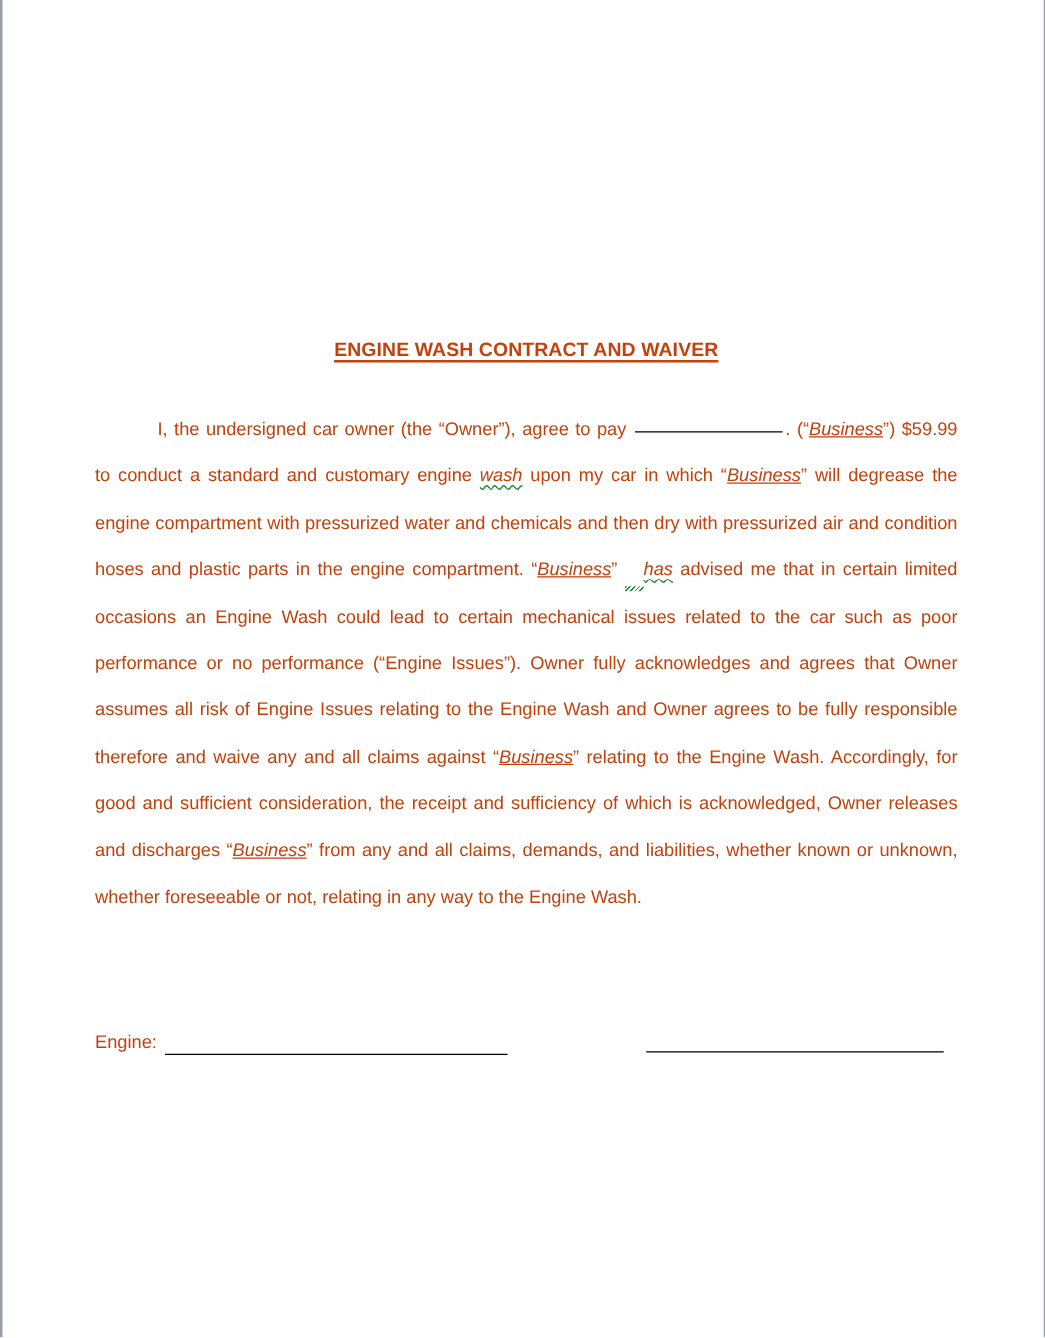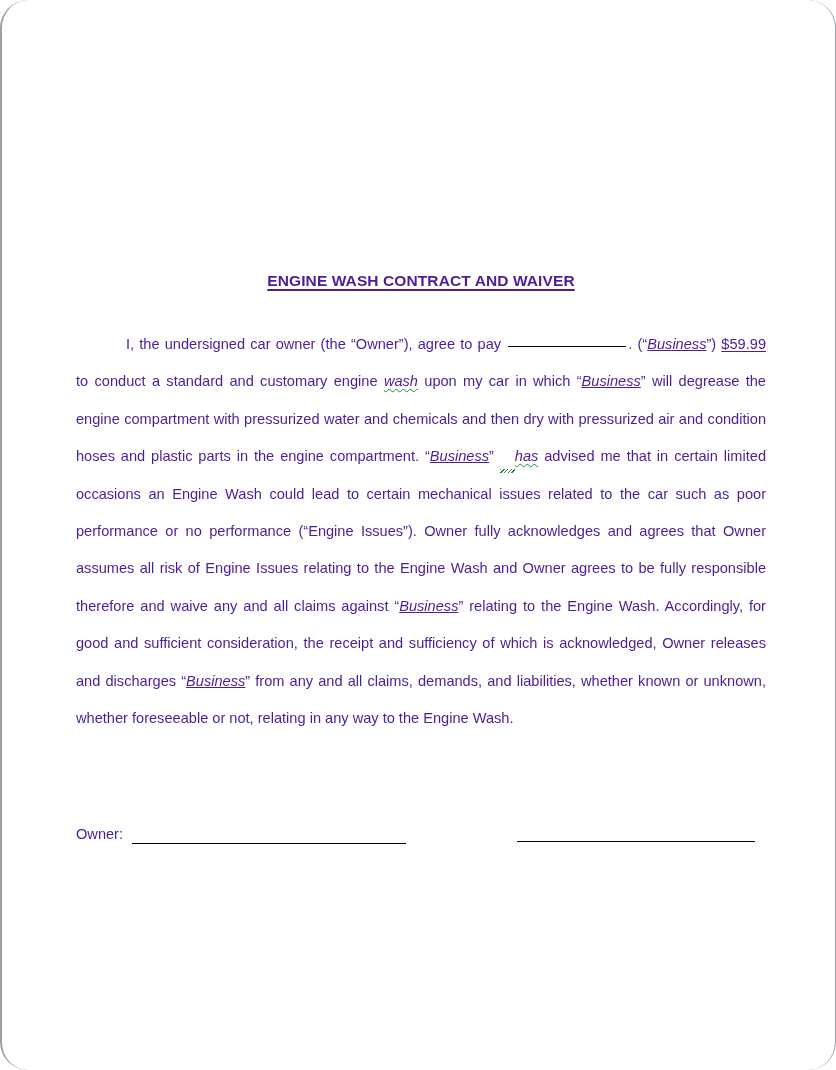--- a/index.html
+++ b/index.html
@@ -12,22 +12,21 @@
   .page {
     position: relative;
     width: 836px;
     height: 1070px;
     background: #ffffff;
     box-sizing: border-box;
     border-left: 2px solid #9a9fa8;
     border-right: 1px solid #9a9fa8;
     overflow: hidden;
     font-family: "Liberation Sans", sans-serif;
-    color: #4c1d95;
-    border-radius: 28px;
+    color: #c2410c;
   }
 
   .doc-body {
     position: absolute;
     left: 74px;
     top: 272px;
     width: 690px;
   }
 
   .doc-title {
@@ -57,21 +56,20 @@
     display: inline-block;
     width: 50px;
   }
 
   .it {
     font-style: italic;
     text-decoration: underline;
   }
 
   .u-amount {
-    text-decoration: underline;
     text-underline-offset: 2px;
     text-decoration-thickness: 1.4px;
   }
 
   .blank-fill {
     display: inline-block;
     width: 118px;
     border-bottom: 1.6px solid #000;
     vertical-align: 2px;
     margin: 0 2px;
@@ -158,19 +156,19 @@
   <div class="doc-body">
 
     <h1 class="doc-title"><span class="ttl">ENGINE WASH CONTRACT AND WAIVER</span></h1>
 
     <p class="para"><span class="indent"></span><span>I, the undersigned car owner (the “Owner”), agree to pay </span><span class="blank-fill"></span><span>. (“</span><span class="it">Business</span><span>”) </span><span class="u-amount">$59.99</span><span> to conduct a standard and customary engine </span><span class="sp">wash</span><span> upon my car in which “</span><span class="it">Business</span><span>” will degrease the engine compartment with pressurized water and chemicals and then dry with pressurized air and condition hoses and plastic parts in the engine compartment.  “</span><span class="it">Business</span><span>” </span><span class="sp-mark"></span><span class="sp">has</span><span> advised me that in certain limited occasions an Engine Wash could lead to certain mechanical issues related to the car such as poor performance or no performance (“Engine Issues”).  Owner fully acknowledges and agrees that Owner assumes all risk of Engine Issues relating to the Engine Wash and Owner agrees to be fully responsible therefore and waive any and all claims against “</span><span class="it">Business</span><span>” relating to the Engine Wash.  Accordingly, for good and sufficient consideration, the receipt and sufficiency of which is acknowledged, Owner releases and discharges “</span><span class="it">Business</span><span>” from any and all claims, demands, and liabilities, whether known or unknown, whether foreseeable or not, relating in any way to the Engine Wash.</span></p>
 
   </div>
 
   <div class="sig-block">
     <div class="sig-row">
-      <span class="dated-label">Owner:</span>
+      <span class="dated-label">Engine:</span>
       <span class="dated-line"></span>
       <span class="owner-line"></span>
     </div>
   </div>
 
 </div>
 
 </body></html>

